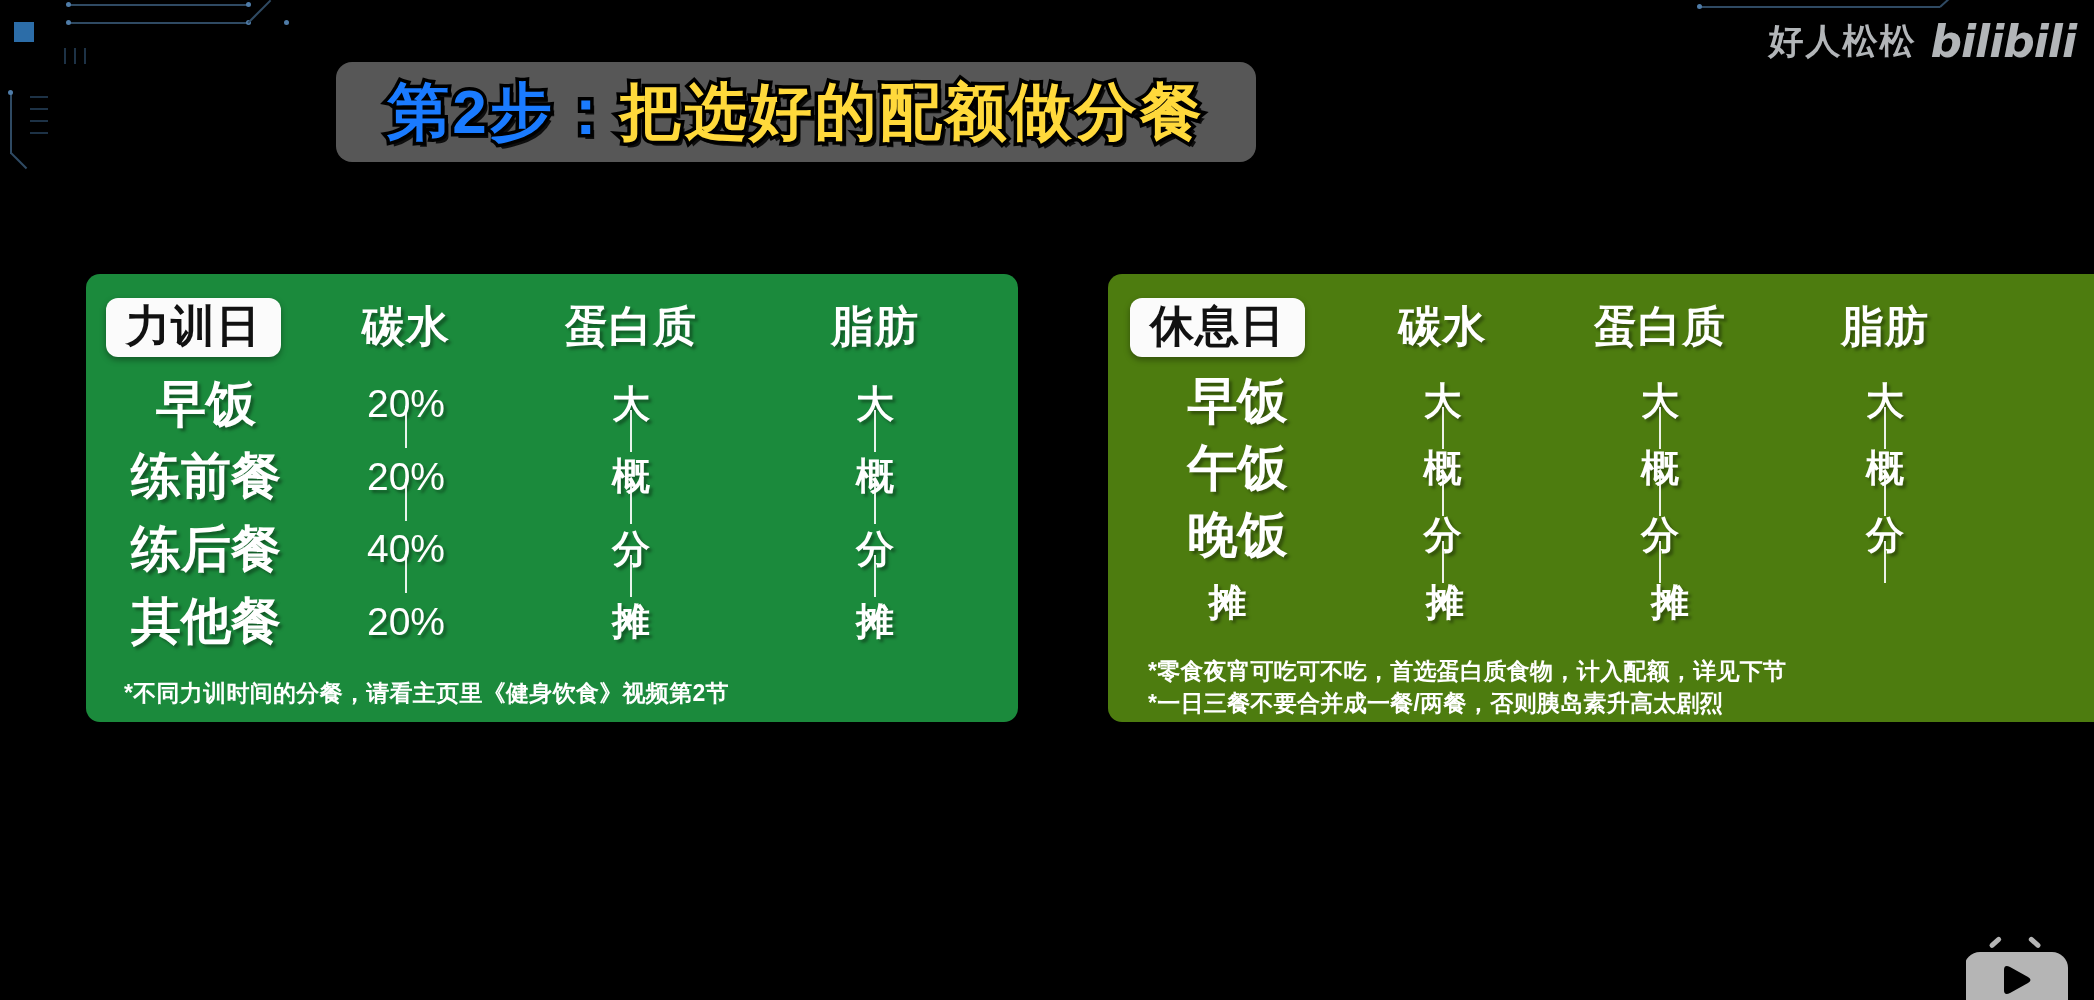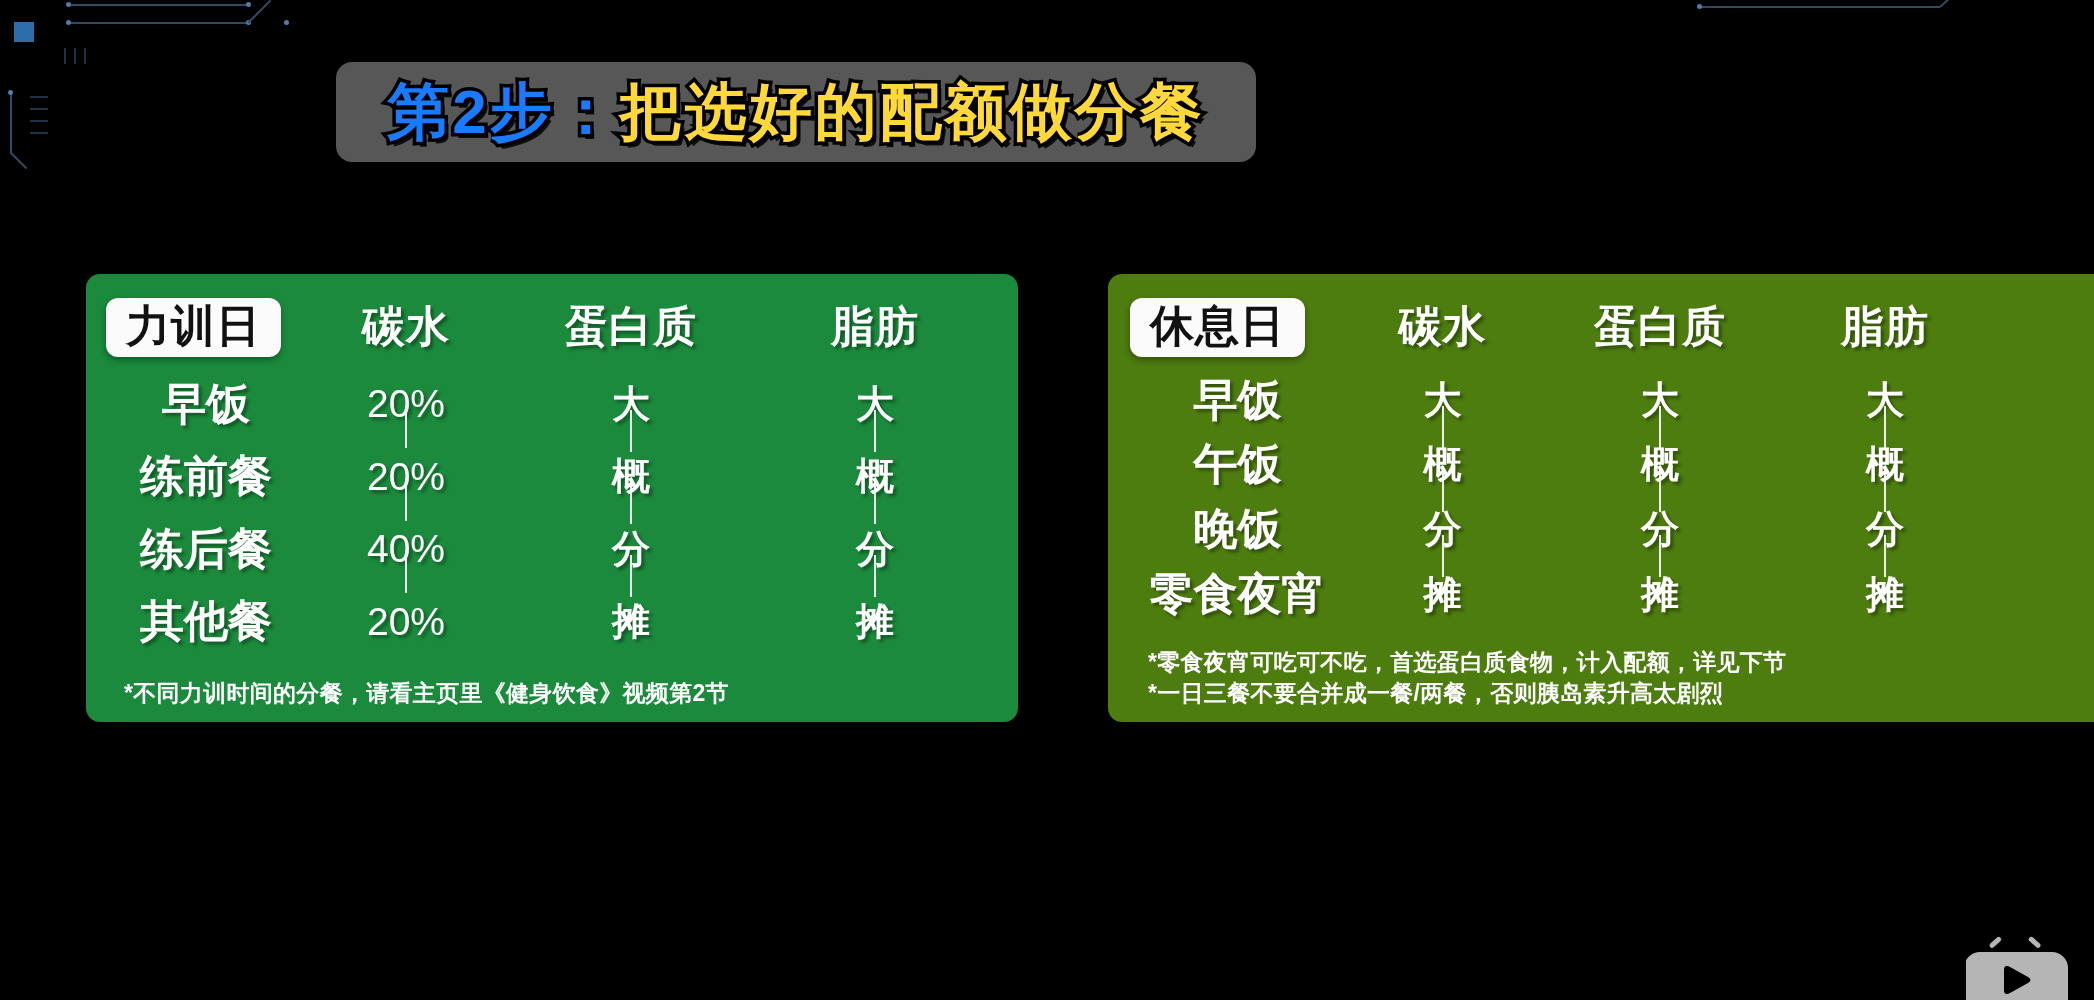--- a/index.html
+++ b/index.html
@@ -182,21 +182,21 @@
     color: #ffffff;
     font-size: 38px;
     font-weight: bold;
     text-align: center;
     white-space: nowrap;
     text-shadow: 3px 3px 3px rgba(0,0,0,0.35);
     position: relative;
     z-index: 2;
   }
   .cell.meal {
-    font-size: 44px;
+    font-size: 50px;
   }
   .cell.pct {
     font-weight: normal;
     font-size: 39px;
   }
 
   
   #panel-training .c0 { width: 200px; }
   #panel-training .c1 { width: 200px; }
   #panel-training .c2 { width: 250px; }
@@ -271,20 +271,24 @@
 
   <div class="deco deco-tick-h" style="left:30px; top:96px; width:18px;"></div>
   <div class="deco deco-tick-h" style="left:30px; top:108px; width:18px;"></div>
   <div class="deco deco-tick-h" style="left:30px; top:120px; width:18px;"></div>
   <div class="deco deco-tick-h" style="left:30px; top:132px; width:18px;"></div>
 
   <div class="deco deco-line-h" style="left:1700px; top:6px; width:240px;"></div>
   <div class="deco deco-dot" style="left:1697px; top:4px;"></div>
   <div class="deco deco-diag" style="left:1940px; top:6px; width:34px; transform:rotate(-42deg);"></div>
 
+  <div id="watermark">
+    <span class="wm-name">好人松松</span>
+    <span class="wm-logo">bilibili</span>
+  </div>
 
   <div id="title-banner">
     <div id="title-text">
       <span class="t-blue">第2步：</span><span class="t-yellow">把选好的配额做分餐</span>
     </div>
   </div>
 
   <div class="panel" id="panel-training">
 
     <div class="p-header">
@@ -361,21 +365,20 @@
       </div>
 
       <div class="p-row">
         <div class="cell meal c0">晚饭</div>
         <div class="cell c1">分<span class="connector"></span></div>
         <div class="cell c2">分<span class="connector"></span></div>
         <div class="cell c3">分<span class="connector"></span></div>
       </div>
 
       <div class="p-row">
-        <div class="cell meal c0">零食夜宵</div>
         <div class="cell c1">摊</div>
         <div class="cell c2">摊</div>
         <div class="cell c3">摊</div>
       </div>
 
     </div>
 
     <div class="p-notes">
       <div class="note">*零食夜宵可吃可不吃，首选蛋白质食物，计入配额，详见下节</div>
       <div class="note">*一日三餐不要合并成一餐/两餐，否则胰岛素升高太剧烈</div>

